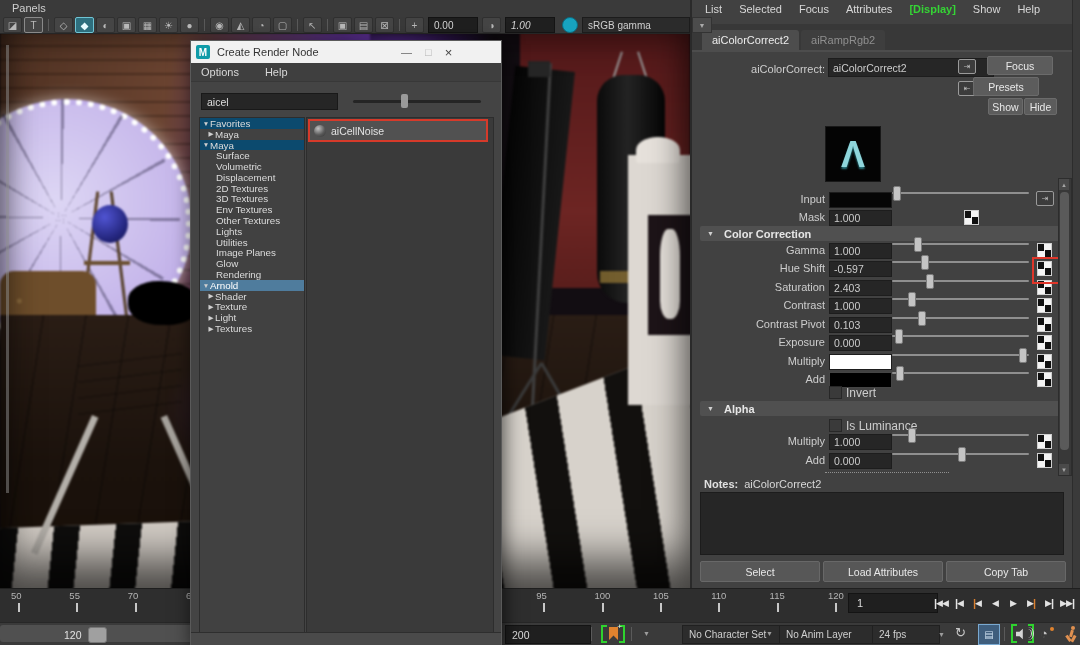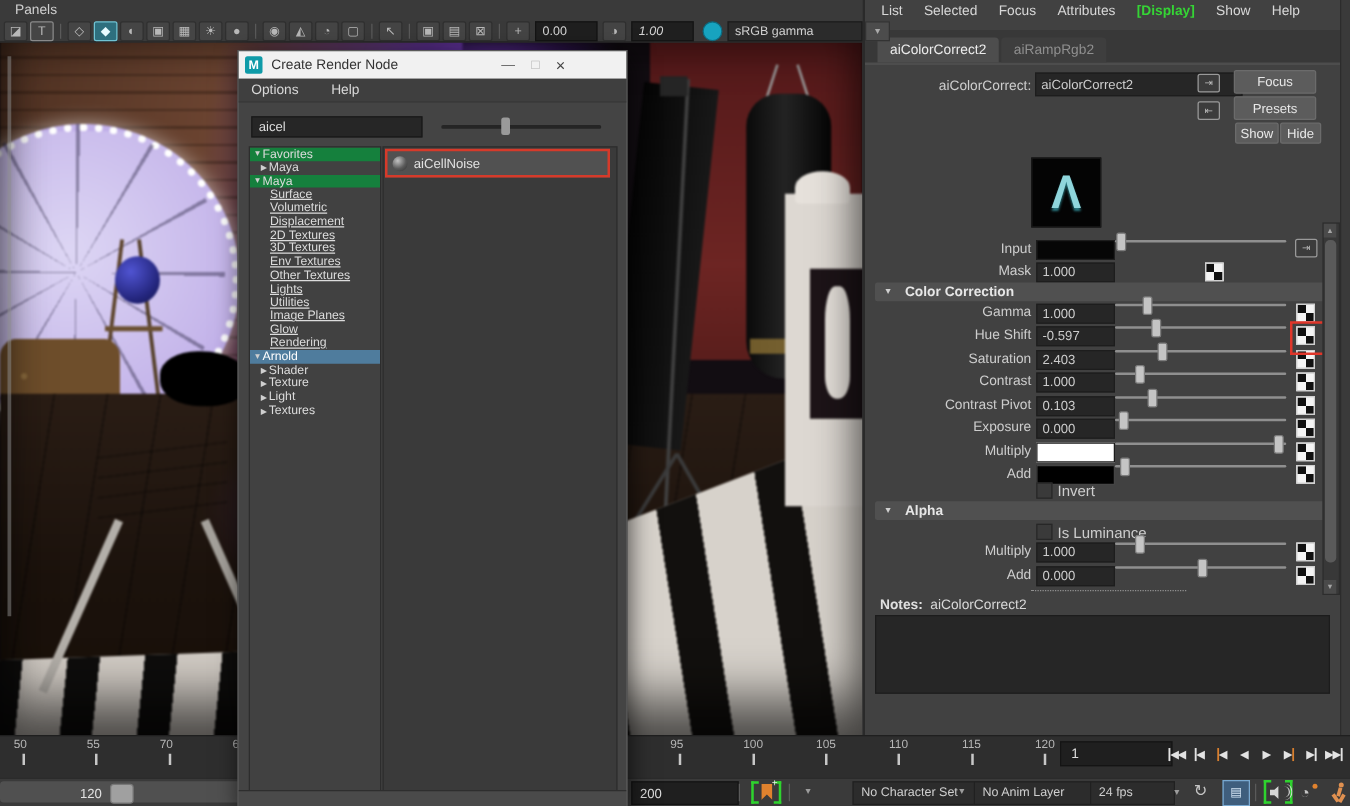--- a/index.html
+++ b/index.html
@@ -86,24 +86,24 @@
   #dlg-controls{position:absolute;left:210px;top:0;height:22px;display:flex;gap:13px;align-items:center;color:#666;font-size:11px;}
   #dlg-menubar{position:absolute;left:0;top:22px;right:0;height:18px;background:#3f3f3f;display:flex;gap:26px;
                padding-left:10px;align-items:center;font-size:11px;color:#d8d8d8;border-bottom:1px solid #383838;}
   #dlg-search{position:absolute;left:10px;top:52px;width:130px;height:15px;background:#262626;border:1px solid #191919;
               color:#ddd;font-size:10.5px;display:flex;align-items:center;padding-left:5px;}
   #dlg-slider-track{position:absolute;left:162px;top:59px;width:128px;height:3px;background:#252525;border-radius:2px;}
   #dlg-slider-handle{position:absolute;left:210px;top:53px;width:7px;height:14px;background:#9a9a9a;border-radius:2px;}
   #dlg-tree{position:absolute;left:8px;top:76px;width:104px;height:534px;background:#414141;border:1px solid #2d2d2d;overflow:hidden;}
   .tree-row{height:10.8px;display:flex;align-items:center;font-size:9.8px;color:#dcdcdc;white-space:nowrap;}
   .tree-row .arr{font-size:6.5px;width:8px;text-align:center;color:#cfcfcf;}
-  .tree-row.header{background:#15803d;}
+  .tree-row.header{background:#0c4a6e;}
   .tree-row.header .arr{margin-left:2px;}
   .tree-row.child .arr{margin-left:7px;}
-  .tree-row.item{padding-left:16px;text-decoration:underline;}
+  .tree-row.item{padding-left:16px;}
   .tree-row.selected{background:#4f7c9d;color:#fff;}
   #dlg-results{position:absolute;left:115px;top:76px;width:186px;height:534px;background:#3a3a3a;border:1px solid #2d2d2d;}
   #result-row{position:absolute;left:1px;top:1px;width:176px;height:19px;background:#515151;border:2px solid #d63a2a;
               display:flex;align-items:center;}
   #result-ball{width:12px;height:12px;margin-left:4px;border-radius:50%;
                background:radial-gradient(circle at 35% 30%,#c2c2c2,#5a5a5a 55%,#2e2e2e);}
   #result-label{margin-left:5px;font-size:10.5px;color:#e2e2e2;}
   #dlg-bottom{position:absolute;left:0;right:0;bottom:0;height:13px;background:#4a4a4a;border-top:1px solid #2e2e2e;}
   
   #ae{position:absolute;left:690px;top:0;width:390px;height:588px;background:#414141;border-left:2px solid #2a2a2a;z-index:2;}
@@ -381,21 +381,21 @@
     <div id="ae-tabs">
         <div class="ae-tab active">aiColorCorrect2</div>
         <div class="ae-tab inactive">aiRampRgb2</div>
       </div>
 
     <div class="ae-label" id="node-label">aiColorCorrect:</div>
     <div class="ae-field" id="node-field">aiColorCorrect2</div>
     <div class="mini-box" style="left:266px;top:59px;">⇥</div>
     <div class="mini-box" style="left:266px;top:81px;">⇤</div>
     <div class="ae-btn" style="left:295px;top:56px;width:64px;height:17px;">Focus</div>
-    <div class="ae-btn" style="left:295px;top:77px;width:64px;height:17px;">Presets</div>
+    <div class="ae-btn" style="left:281px;top:77px;width:64px;height:17px;">Presets</div>
     <div class="ae-btn" style="left:296px;top:98px;width:33px;height:15px;">Show</div>
     <div class="ae-btn" style="left:332px;top:98px;width:31px;height:15px;">Hide</div>
 
     <div id="ae-swatch">
         <span>Λ</span>
       </div>
 
     <div id="ae-rows">
         <div class="ae-row" style="top: 192px;">
           <div class="ae-label" style="top: 1px;">Input</div>
@@ -508,20 +508,25 @@
         </div>
       </div>
 
     <div id="red-box"></div>
     <div id="dotted-sep"></div>
 
     <div id="notes-line">
       <span>Notes:</span><span id="notes-value">aiColorCorrect2</span>
     </div>
     <div id="notes-box"></div>
+    <div id="ae-footer">
+        <div class="foot-btn">Select</div>
+        <div class="foot-btn">Load Attributes</div>
+        <div class="foot-btn">Copy Tab</div>
+      </div>
 
     <div id="ae-scroll">
       <div class="scr-btn" style="top:0;">▲</div>
       <div id="scr-thumb"></div>
       <div class="scr-btn" style="bottom:0;">▼</div>
     </div>
     <div id="ae-edge"></div>
   </div>
 
   <div id="timeline">

